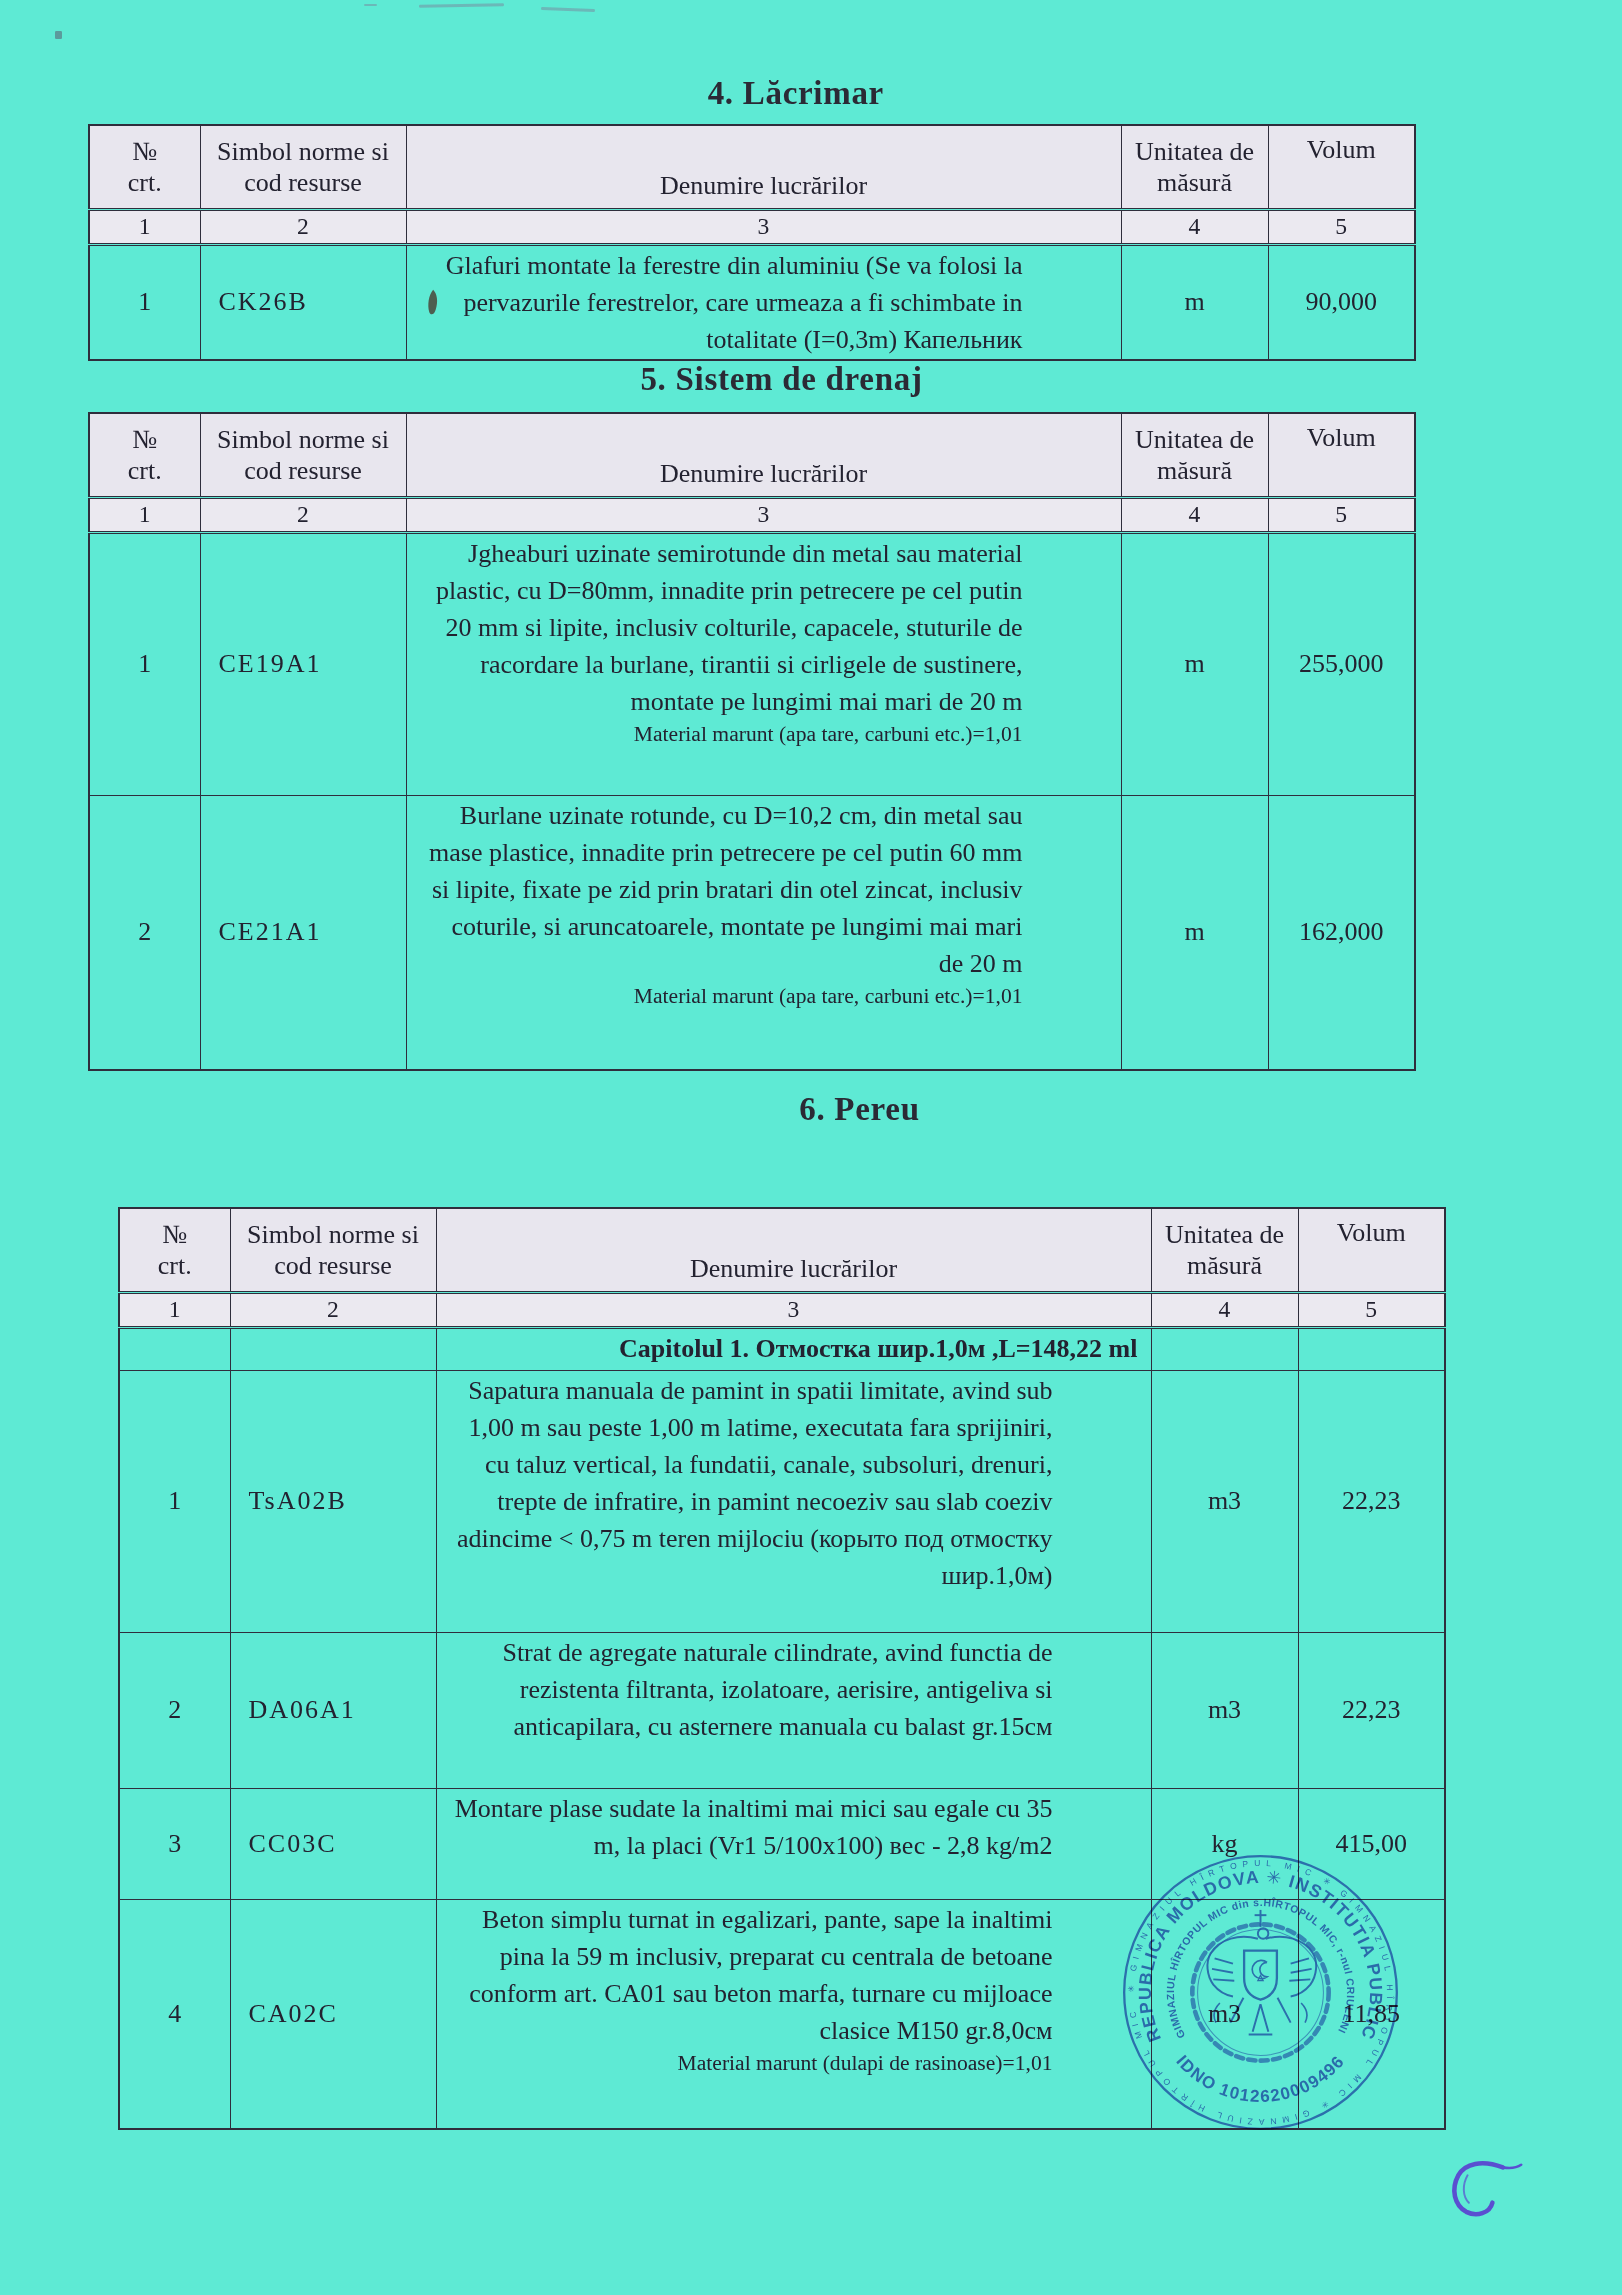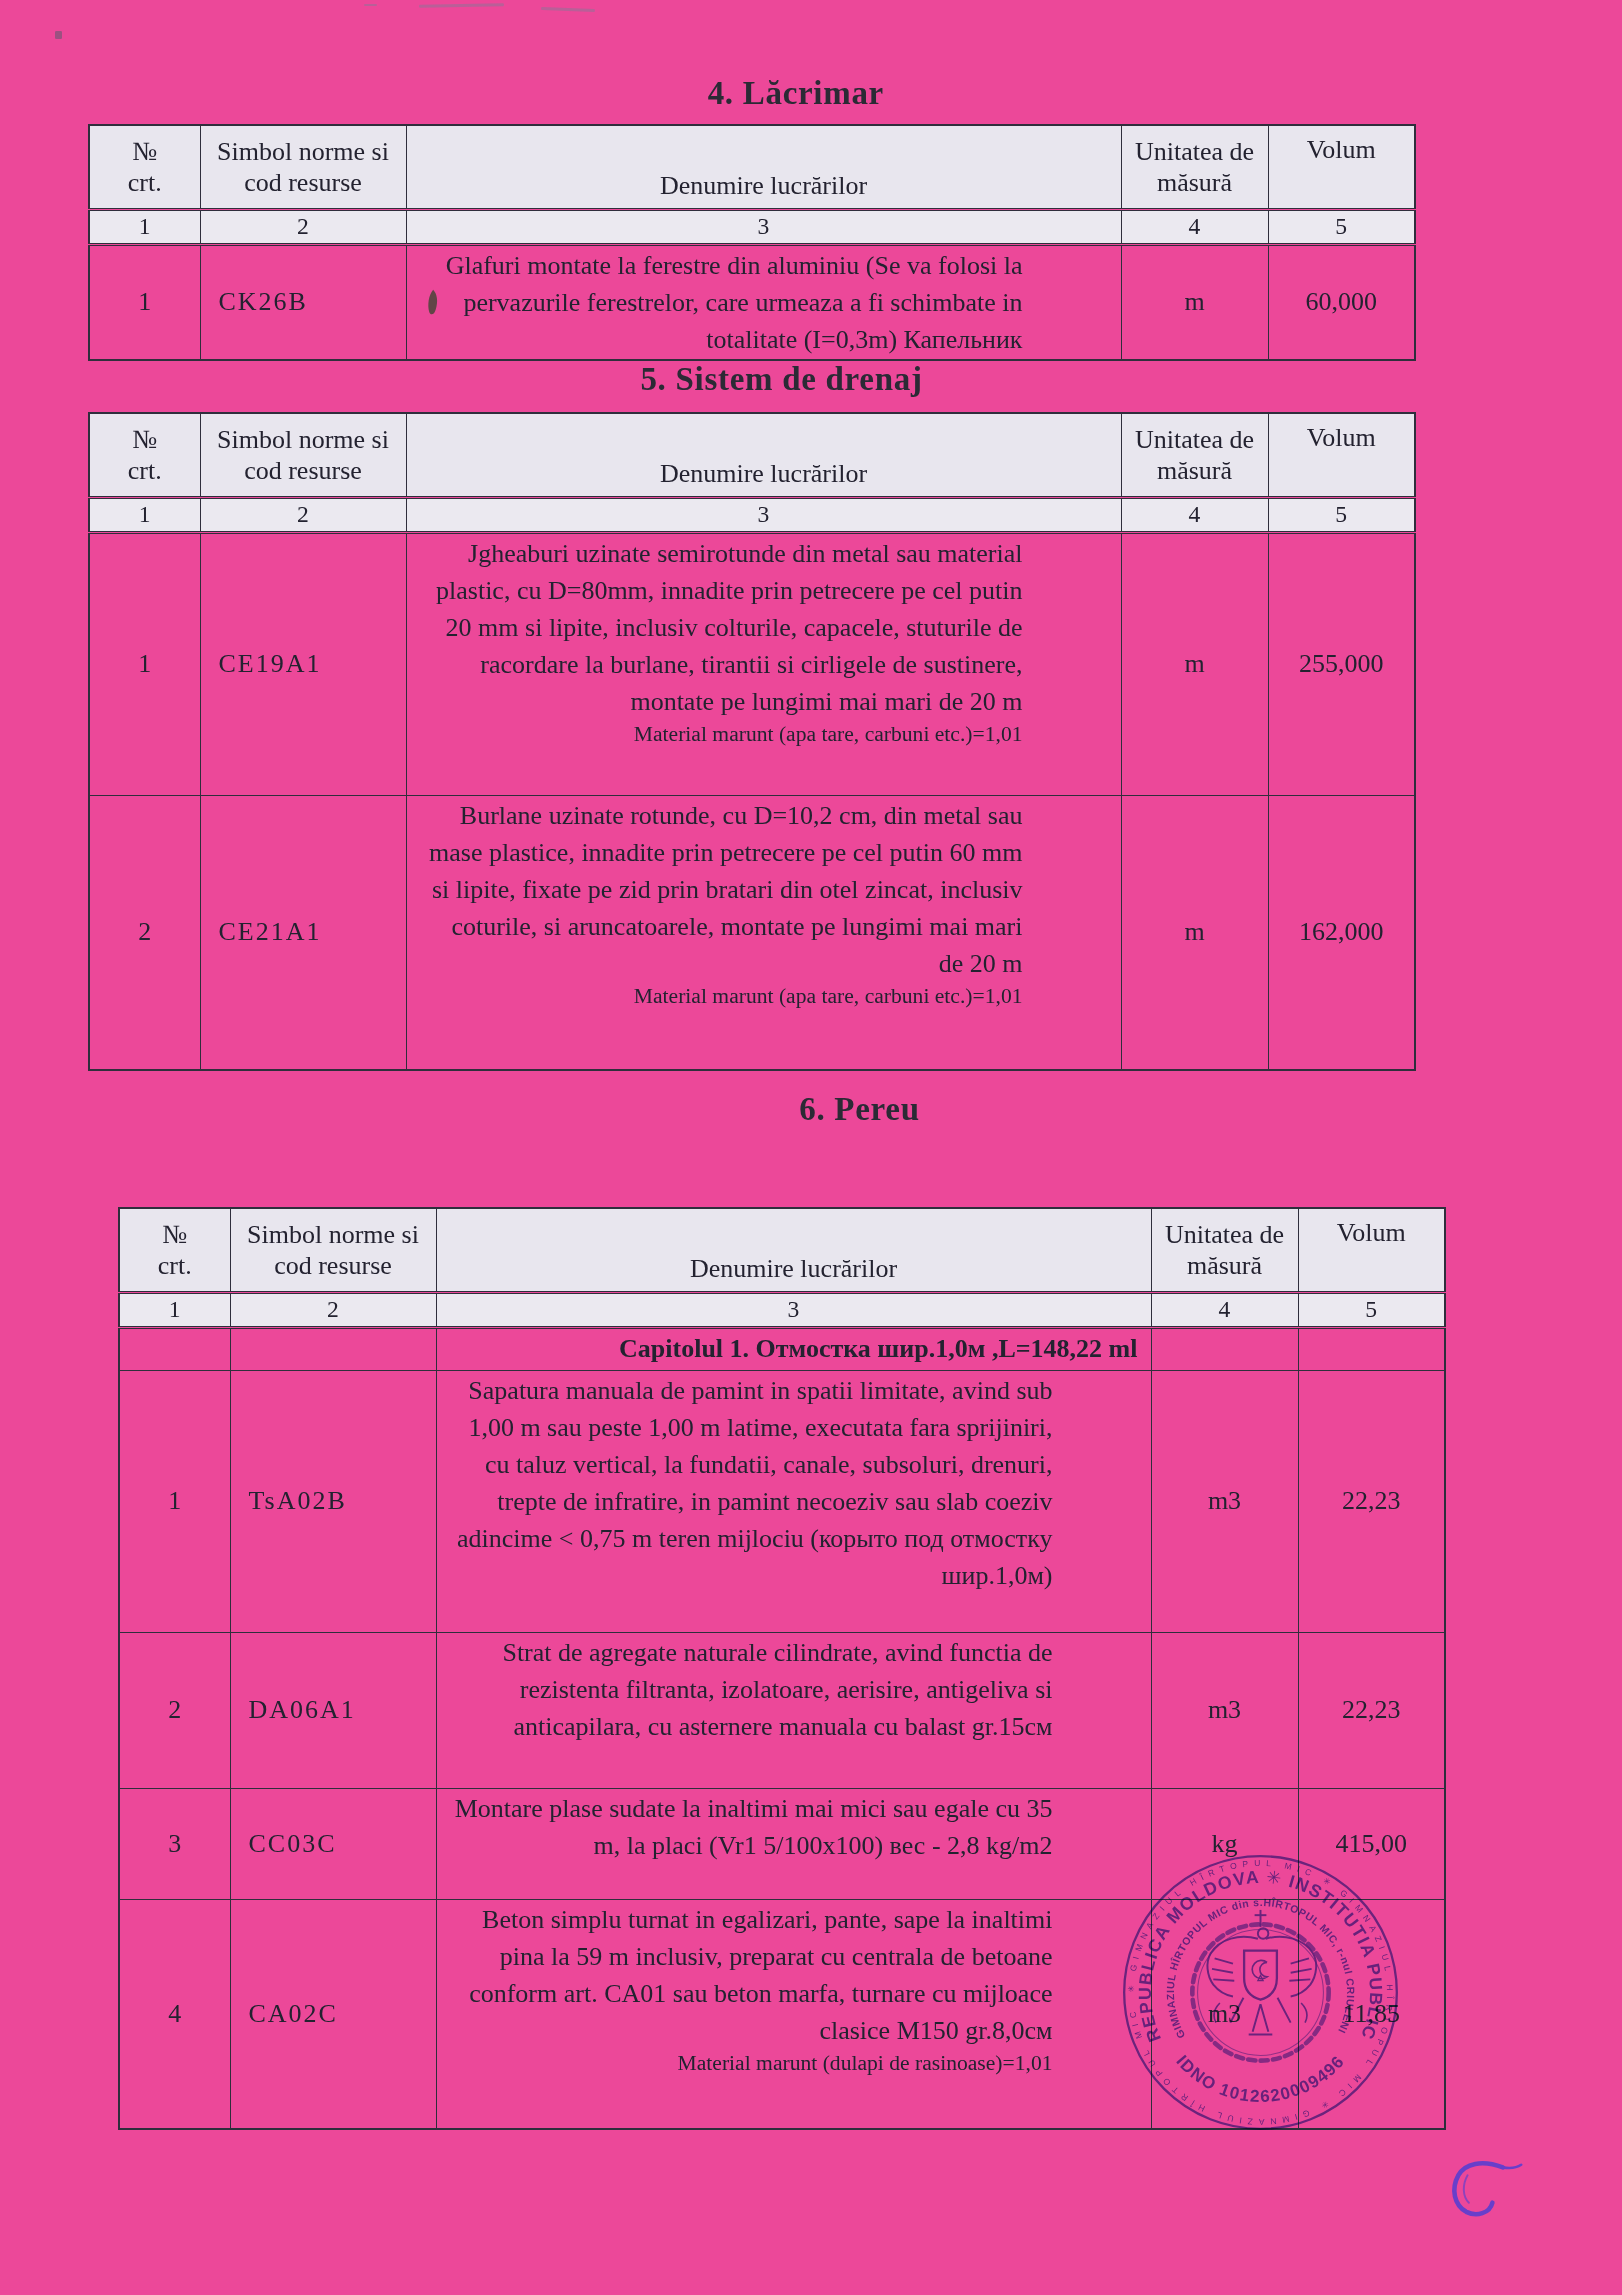--- a/index.html
+++ b/index.html
@@ -1,18 +1,18 @@
 <!DOCTYPE html>
 <html style="font-size:10.5px"><head>
 <meta charset="utf-8">
 <style>
   html,body{margin:0;padding:0;background:#e9e6e8;}
   .page{
     position:relative; width:1623px; height:2295px; overflow:hidden;
-    background:#ec4899;
+    background:#5eead4;
     font-family:"Liberation Serif","DejaVu Serif",serif;
     color:#232230;
   }
   .sec-title{
     position:absolute; left:0; width:1623px; text-align:center;
     font-size:33px; font-weight:bold; letter-spacing:0.7px; color:#2b2a35;
   }
   #title4{top:75px; transform:translateX(-15.7px);}
   #title5{top:361px; transform:translateX(-30px);}
   #title6{top:1091px; transform:translateX(48px);}
@@ -97,21 +97,21 @@
       <td>4</td>
       <td>5</td>
     </tr>
     <tr style="height:113px">
       <td class="c-no">1</td>
       <td class="c-code">CK26B</td>
       <td class="c-desc">
         <div class="desc">Glafuri montate la ferestre din aluminiu  (Se va folosi la pervazurile ferestrelor, care urmeaza a fi schimbate in totalitate (I=0,3m) Капельник</div>
       </td>
       <td class="c-unit">m</td>
-      <td class="c-vol">60,000</td>
+      <td class="c-vol">90,000</td>
     </tr>
   </tbody>
     </table>
 
   <div class="sec-title" id="title5">5.  Sistem de drenaj</div>
 
   <table class="sheet" id="t5">
     <colgroup>
         <col style="width:111px">
         <col style="width:206px">

